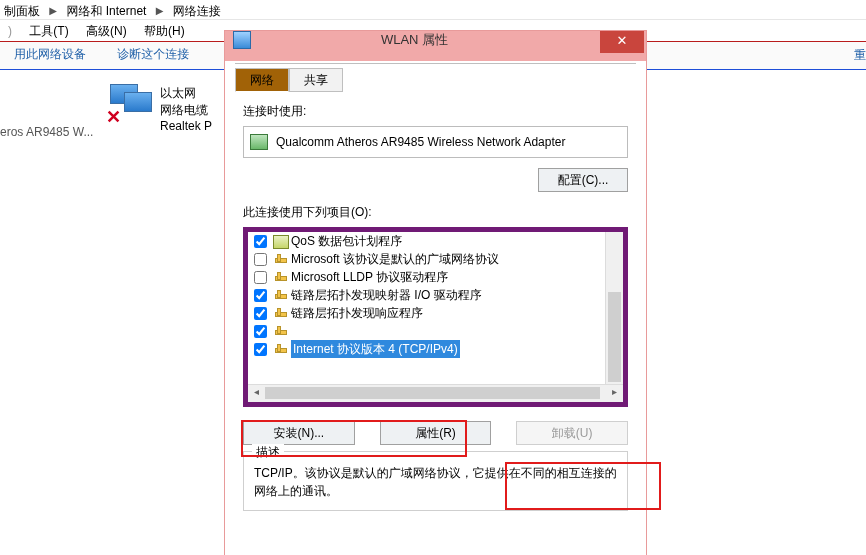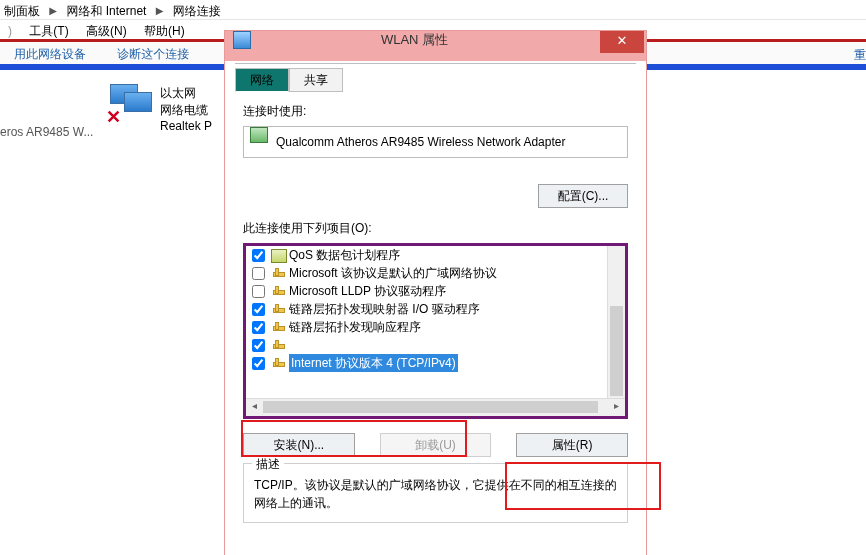--- a/index.html
+++ b/index.html
@@ -3,60 +3,60 @@
 <meta charset="utf-8">
 <style>
 html,body{margin:0;padding:0;font-family:"Microsoft YaHei","Segoe UI",Tahoma,sans-serif;font-size:12px;color:#000;background:#fff;overflow:hidden}
 .viewport{position:relative;width:866px;height:555px;background:#fff}
 
 
 .bc{position:absolute;left:0;top:0;width:866px;height:20px;border-bottom:1px solid #e6e6e6;padding:2px 5px 2px 4px;box-sizing:border-box;line-height:16px}
 .bc span{vertical-align:middle}
 .bc .sep{margin:0 6px;color:#555;font-size:10px}
 
-.menubar{position:absolute;left:0;top:20px;width:866px;height:22px;border-bottom:3px solid #b91c1c;padding:2px 0 2px 8px;box-sizing:border-box}
+.menubar{position:absolute;left:0;top:20px;width:866px;height:22px;border-bottom:1px solid #b91c1c;padding:2px 0 2px 8px;box-sizing:border-box}
 .menubar span{margin-right:14px;line-height:18px}
 
-.toolbar{position:absolute;left:0;top:42px;width:866px;height:28px;border-bottom:6px solid #1d4ed8;padding:4px 0 0 0;box-sizing:border-box;background:#fafafa}
+.toolbar{position:absolute;left:0;top:42px;width:866px;height:28px;border-bottom:1px solid #1d4ed8;padding:4px 0 0 0;box-sizing:border-box;background:#fafafa}
 .toolbar span{margin-left:14px;margin-right:14px;color:#2060a8}
 .conn-icon{position:absolute;left:110px;top:84px;width:44px;height:40px}
 .conn-labels{position:absolute;left:160px;top:85px}
 .wifi-trunc{position:absolute;left:0;top:125px}
 
 
 .moni{display:inline-block;width:40px;height:34px;position:relative}
 .moni .scr{position:absolute;left:0;top:0;width:26px;height:18px;background:linear-gradient(#6ab0ef,#2a7acc);border:1px solid #3a6ea5}
 .moni .scr2{position:absolute;left:14px;top:8px;width:26px;height:18px;background:linear-gradient(#6ab0ef,#2a7acc);border:1px solid #3a6ea5}
 .redx{position:absolute;left:-4px;bottom:-8px;width:18px;height:18px;color:#d00020;font-weight:bold;font-size:18px;line-height:18px}
 
 
 .dlg{position:absolute;left:224px;top:30px;width:421px;height:525px;background:#fff;border:1px solid #e89a9a}
 .dlg-title{height:30px;background:#f1a9a9;display:flex;align-items:flex-start}
 .dlg-title .ico{width:16px;height:16px;margin:0 8px;background:linear-gradient(#9fd1ff,#3a8bd8);border:1px solid #2a6aa8}
 .dlg-title .txt{flex:1;text-align:center;font-size:13px;color:#333;margin-left:-30px}
 .dlg-close{width:44px;height:22px;background:#c9453d;color:#fff;text-align:center;line-height:20px;font-size:13px;margin-right:2px;margin-top:0}
 
 
 .tabs{height:26px;margin:6px 0 0 10px;position:relative}
-.tab{display:inline-block;height:22px;line-height:22px;padding:0 14px;border:1px solid #bfbfbf;background:#0f766e;position:relative;top:1px;border-bottom:1px solid #fff;z-index:2}
+.tab{display:inline-block;height:22px;line-height:22px;padding:0 14px;border:1px solid #bfbfbf;background:#a16207;position:relative;top:1px;border-bottom:1px solid #fff;z-index:2}
 .tab.inactive{background:#f2f2f2;border-bottom:1px solid #bfbfbf;z-index:1}
 .tabline{position:absolute;left:10px;right:10px;height:1px;background:#bfbfbf;top:32px}
 
 .pane{margin:10px 18px 0 18px}
 .lbl{margin:4px 0 6px 0}
 
-.adapter{border:1px solid #bcbcbc;height:30px;line-height:30px;padding:0 6px;display:flex;align-items:flex-start}
+.adapter{border:1px solid #bcbcbc;height:30px;line-height:30px;padding:0 6px;display:flex;align-items:center}
 .adapter .nic{width:16px;height:14px;border:1px solid #3a7a3a;background:linear-gradient(#bfe6bf,#6ab86a);margin-right:8px}
 
-.cfg-row{text-align:right;margin:26px 0 12px 0}
+.cfg-row{text-align:right;margin:10px 0 12px 0}
 .btn{display:inline-block;min-width:90px;height:24px;line-height:22px;text-align:center;border:1px solid #a0a0a0;background:#eef1f3;padding:0 10px;box-sizing:border-box;font-size:12px}
 .btn.dis{color:#9a9a9a;border-color:#cfcfcf;background:#f5f5f5}
 
 
-.listbox{border:3px solid #701a75;height:170px;position:relative;overflow:hidden}
+.listbox{border:5px solid #701a75;height:170px;position:relative;overflow:hidden}
 .listinner{position:absolute;left:0;top:0;right:17px;bottom:17px;overflow:hidden}
 .li{height:18px;line-height:18px;padding:0 4px;white-space:nowrap;display:flex;align-items:center}
 .li input{margin:0 6px 0 2px;vertical-align:middle}
 .li .pi{width:14px;height:12px;display:inline-block;margin-right:4px;vertical-align:middle;position:relative}
 .li .pi::before{content:"";position:absolute;left:2px;top:5px;width:10px;height:3px;background:#f3c44a;border:1px solid #b8932a}
 .li .pi::after{content:"";position:absolute;left:4px;top:1px;width:2px;height:6px;background:#f3c44a;border:1px solid #b8932a}
 .li .pi.q::before{background:#c6d66a;border-color:#7a8a2a}
 .li .pi.q::after{display:none}
 .li .pi.q{background:none}
 .li .pi.q .qg{position:absolute;left:0;top:0;width:14px;height:12px;background:linear-gradient(#e9f1c5,#c6d66a);border:1px solid #7a8a2a}
@@ -194,22 +194,22 @@
           </div>
       <div class="htrack">
         <div class="hbtn l">◂</div>
         <div class="hthumb"></div>
         <div class="hbtn r">▸</div>
       </div>
     </div>
 
     <div class="btnrow">
       <span class="btn">安装(N)...</span>
+      <span class="btn">属性(R)</span>
       <span class="btn dis">卸载(U)</span>
-      <span class="btn">属性(R)</span>
     </div>
 
     <div class="grp">
       <span class="gl">描述</span>
       <p>TCP/IP。该协议是默认的广域网络协议，它提供在不同的相互连接的网络上的通讯。</p>
     </div>
   </div>
 </div>
 
 <div class="hl a"></div>

